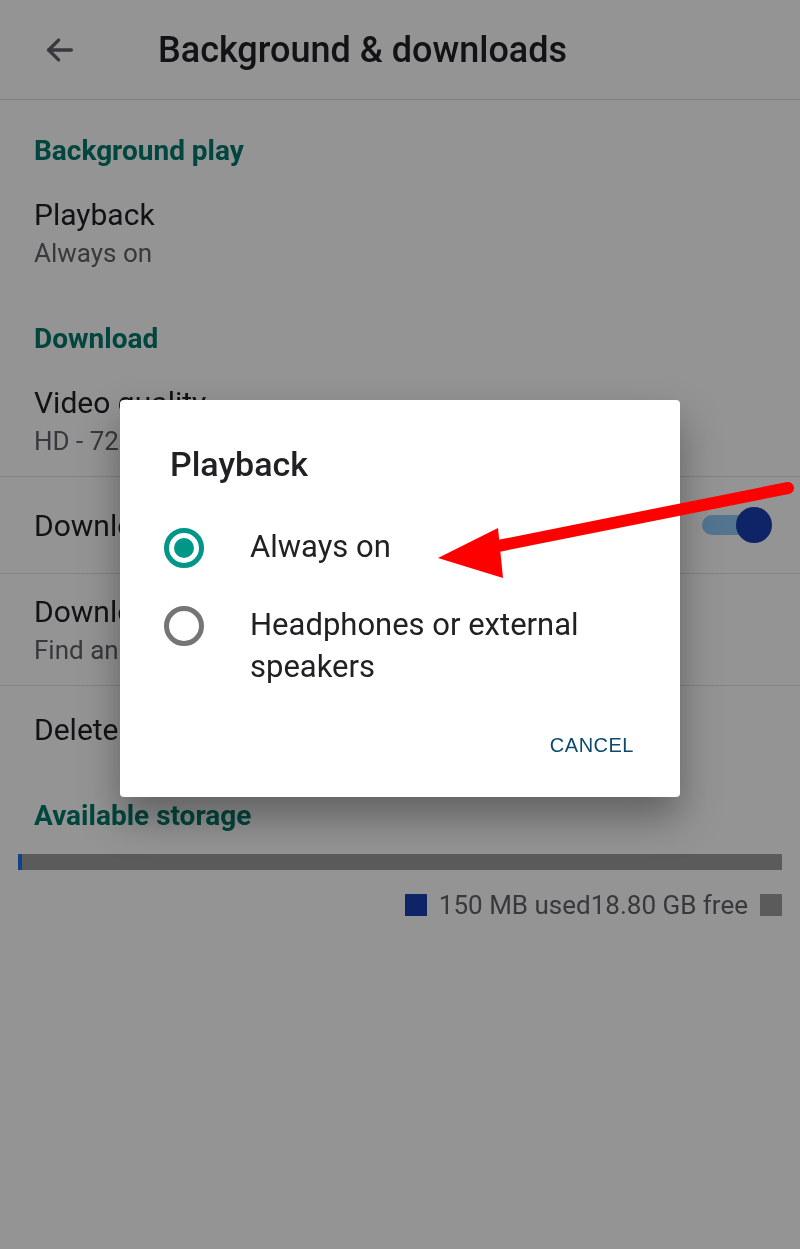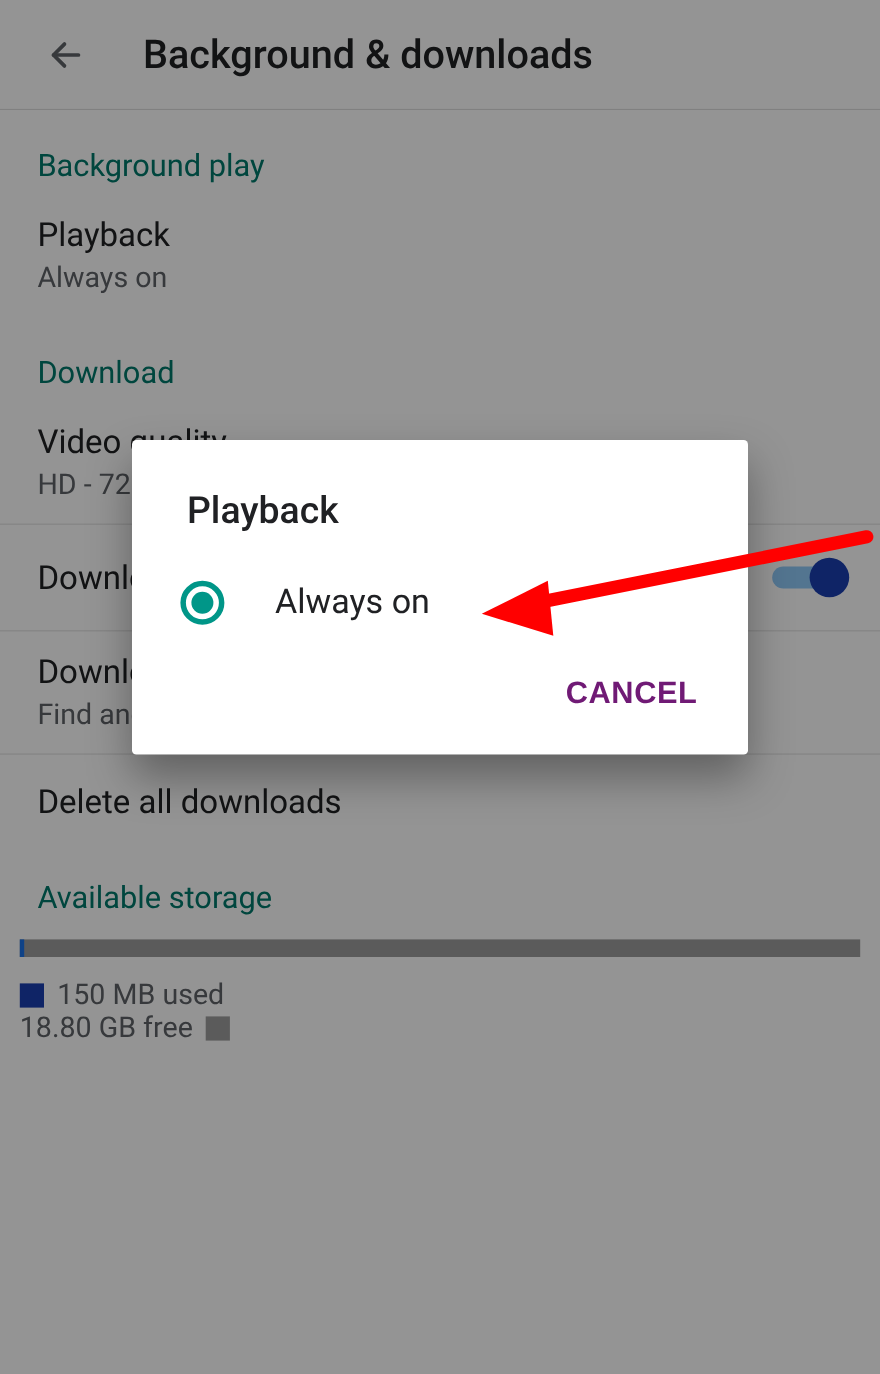--- a/index.html
+++ b/index.html
@@ -18,39 +18,40 @@
     height: 1249px;
     position: relative;
     background: #ffffff;
   }
   .header {
     height: 100px;
     display: flex;
     align-items: center;
     padding: 0 20px;
     border-bottom: 1px solid #ddd;
+    gap: 28px;
   }
   .back-icon {
     width: 40px;
     height: 40px;
     display: flex;
     align-items: center;
     justify-content: center;
     margin-right: 50px;
     margin-left: 20px;
   }
   .back-icon svg { width: 34px; height: 34px; }
   .header-title {
     font-size: 36px;
     font-weight: 500;
     color: #202124;
   }
   .section-title {
     font-size: 28px;
-    font-weight: 400;
+    font-weight: 700;
     color: #00796b;
     padding: 34px 34px 10px 34px;
   }
   .setting-item {
     padding: 20px 34px;
   }
   .setting-item .primary {
     font-size: 30px;
     color: #202124;
     margin-bottom: 6px;
@@ -108,21 +109,20 @@
     left: 0; top: 0; bottom: 0;
     width: 4px;
     background: #1a73e8;
   }
   .storage-legend {
     display: flex;
     justify-content: flex-end;
     padding: 0 18px 20px 18px;
     font-size: 26px;
     color: #5f6368;
-    flex-direction: column;
   }
   .storage-legend .left, .storage-legend .right {
     display: flex;
     align-items: center;
     gap: 12px;
   }
   .sq {
     width: 22px;
     height: 22px;
     display: inline-block;
@@ -186,23 +186,23 @@
     font-size: 31px;
     color: #202124;
     line-height: 1.35;
   }
   .dialog-actions {
     display: flex;
     justify-content: flex-end;
     padding: 18px 28px 24px 28px;
   }
   .cancel-btn {
-    font-size: 28px;
-    font-weight: 700;
-    color: #701a75;
+    font-size: 20px;
+    font-weight: 400;
+    color: #0c4a6e;
     letter-spacing: 0.5px;
     background: none;
     border: none;
     padding: 10px 18px;
     cursor: pointer;
   }
 
   
   .annotation-arrow {
     position: absolute;
@@ -275,20 +275,24 @@
   <div class="scrim"></div>
 
   <div class="dialog">
     <div class="dialog-title">Playback</div>
 
     <div class="radio-row">
       <div class="radio selected"></div>
       <div class="radio-label">Always on</div>
     </div>
 
+    <div class="radio-row">
+      <div class="radio"></div>
+      <div class="radio-label">Headphones or external speakers</div>
+    </div>
 
 
     <div class="dialog-actions">
       <button class="cancel-btn">CANCEL</button>
     </div>
   </div>
 
   <svg class="annotation-arrow" viewBox="0 0 360 140">
     <defs></defs>
     <path d="M350 30 L40 92" stroke="#ff0000" stroke-width="12" fill="none" stroke-linecap="round"></path>

